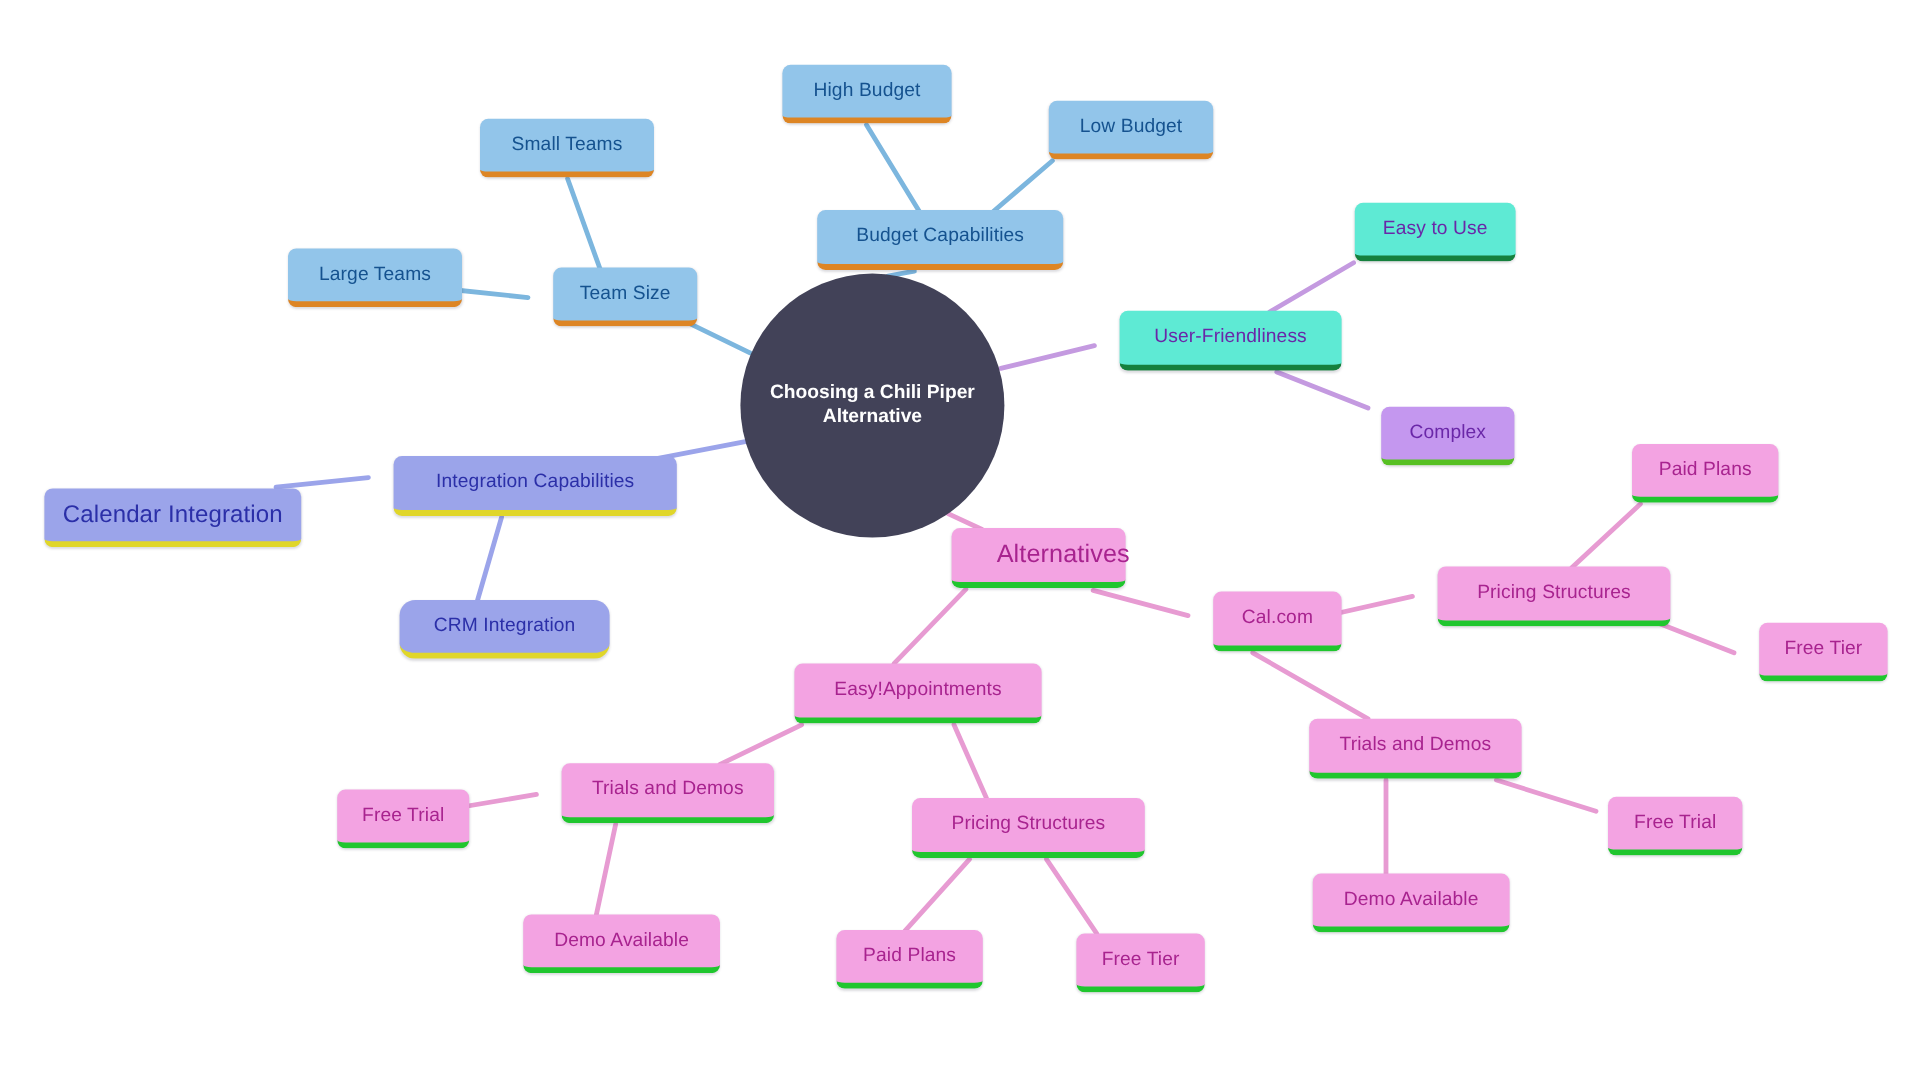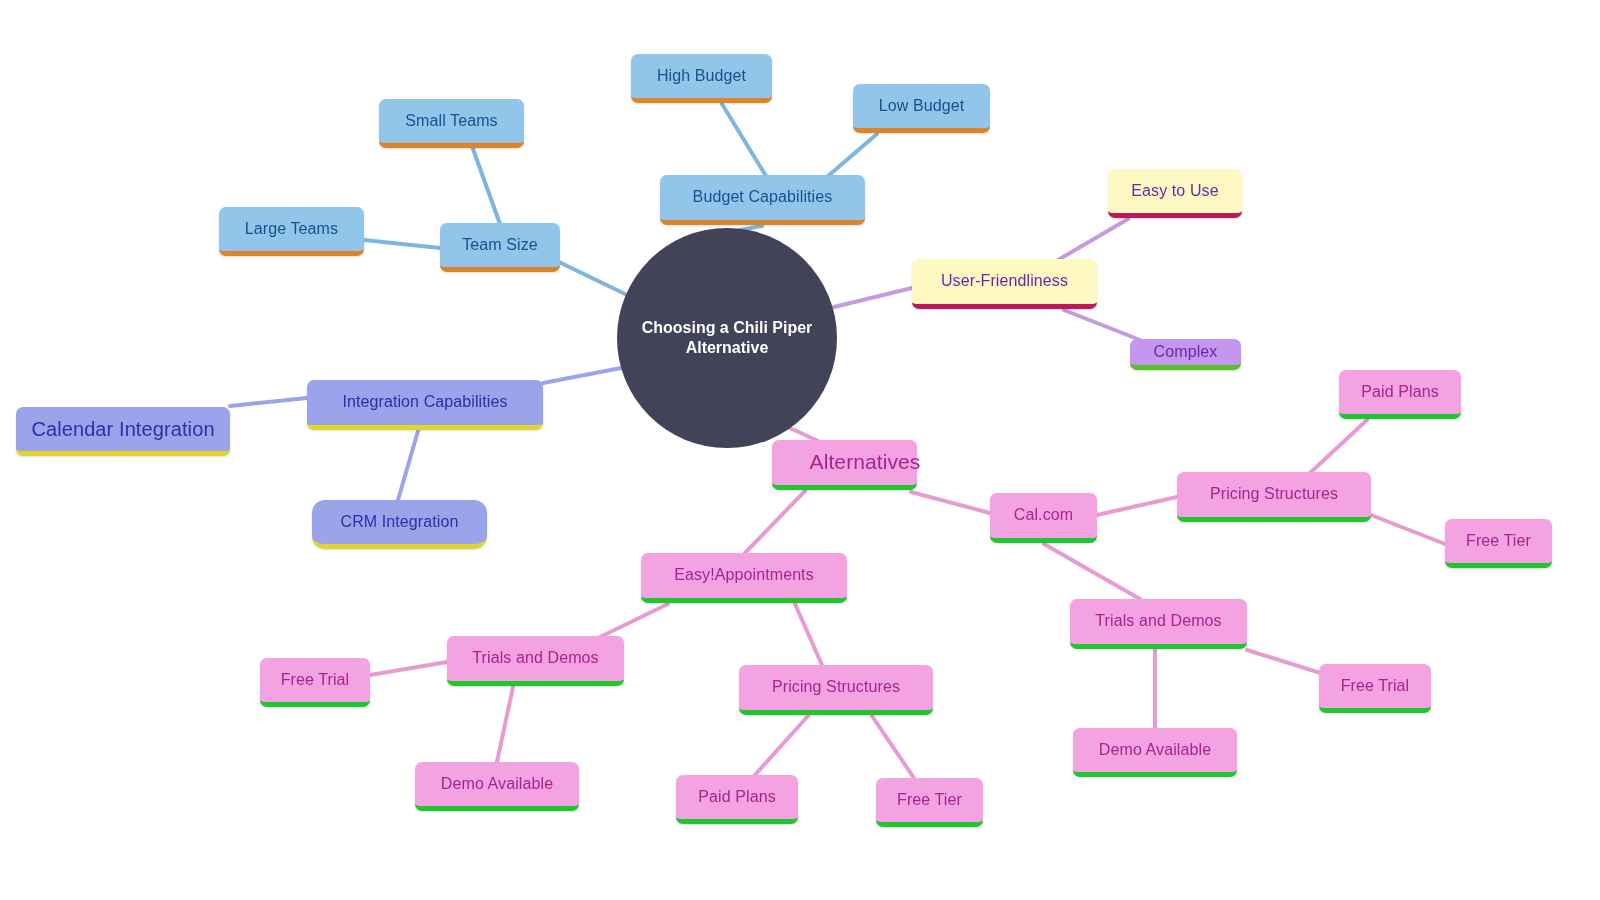--- a/index.html
+++ b/index.html
@@ -31,36 +31,37 @@
     box-sizing: border-box;
     display: flex;
     align-items: center;
     justify-content: center;
     text-align: center;
     border-radius: 7px;
     line-height: 1.15;
     white-space: nowrap;
     letter-spacing: 0.1px;
     box-shadow: 0 1px 2px rgba(40,40,60,0.16);
+    margin-left: 21px;
   }
   .node .label {
     display: block;
     padding: 0 6px;
   }
   
   .fam-blue {
     background: #92c5ea;
     color: #15528f;
     border-bottom: 5px solid #dd8524;
   }
   
   .fam-purple {
-    background: #fef9c3;
+    background: #5eead4;
     color: #6a27a8;
-    border-bottom: 5px solid #be185d;
+    border-bottom: 5px solid #15803d;
   }
   .fam-purple-alt {
     background: #c497ef;
     color: #6a27a8;
     border-bottom: 5px solid #57c022;
   }
   
   .fam-peri {
     background: #9ba4ea;
     color: #2b2fa8;
@@ -136,21 +137,21 @@
       </div>
       <div class="node fam-blue" style="left: 440px; top: 223px; width: 120px; height: 49px; font-size: 16px;">
         <span class="label">Team Size</span>
       </div>
       <div class="node fam-purple" style="left: 912px; top: 259px; width: 185px; height: 50px; font-size: 16px;">
         <span class="label">User-Friendliness</span>
       </div>
       <div class="node fam-purple" style="left: 1108px; top: 169px; width: 134px; height: 49px; font-size: 16px;">
         <span class="label">Easy to Use</span>
       </div>
-      <div class="node fam-purple-alt" style="left: 1130px; top: 339px; width: 111px; height: 31px; font-size: 16px;">
+      <div class="node fam-purple-alt" style="left: 1130px; top: 339px; width: 111px; height: 49px; font-size: 16px;">
         <span class="label">Complex</span>
       </div>
       <div class="node fam-peri" style="left: 307px; top: 380px; width: 236px; height: 50px; font-size: 16px; text-align: center;">
         <span class="label">Integration Capabilities</span>
       </div>
       <div class="node fam-peri" style="left: 16px; top: 407px; width: 214px; height: 49px; font-size: 20px;">
         <span class="label">Calendar Integration</span>
       </div>
       <div class="node fam-peri" style="left: 312px; top: 500px; width: 175px; height: 49px; font-size: 16px; border-radius: 13px;">
         <span class="label">CRM Integration</span>

